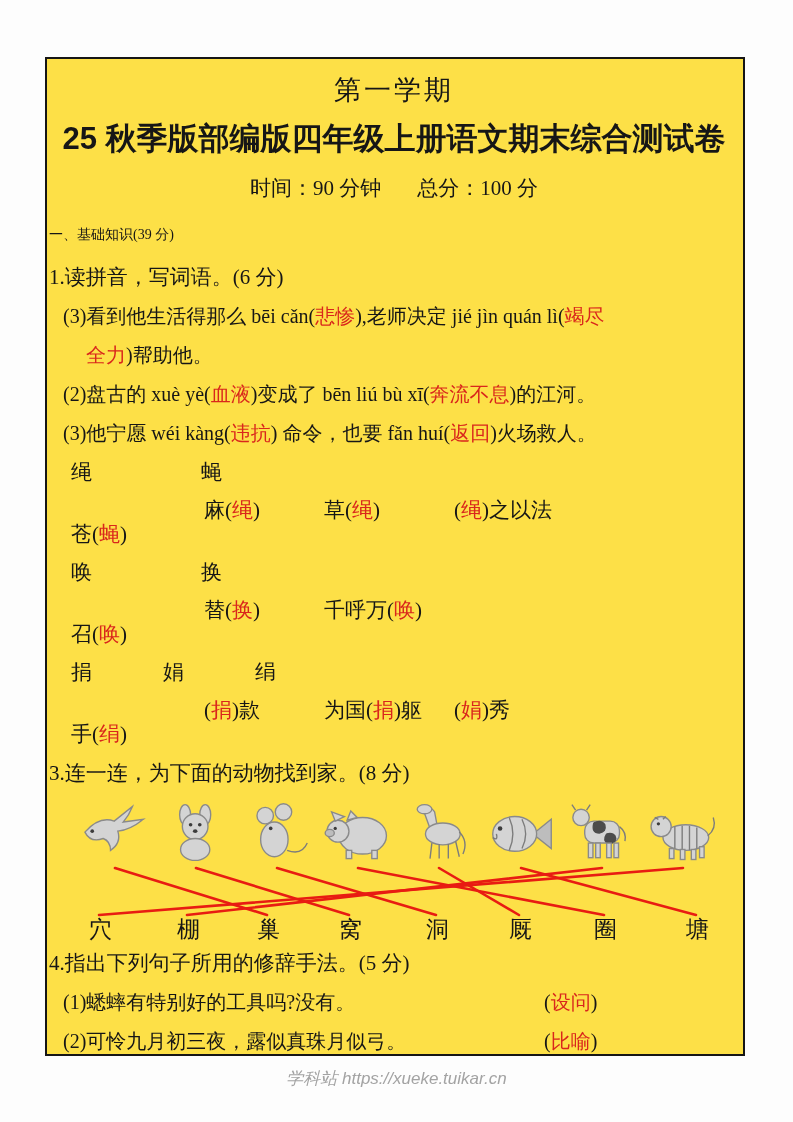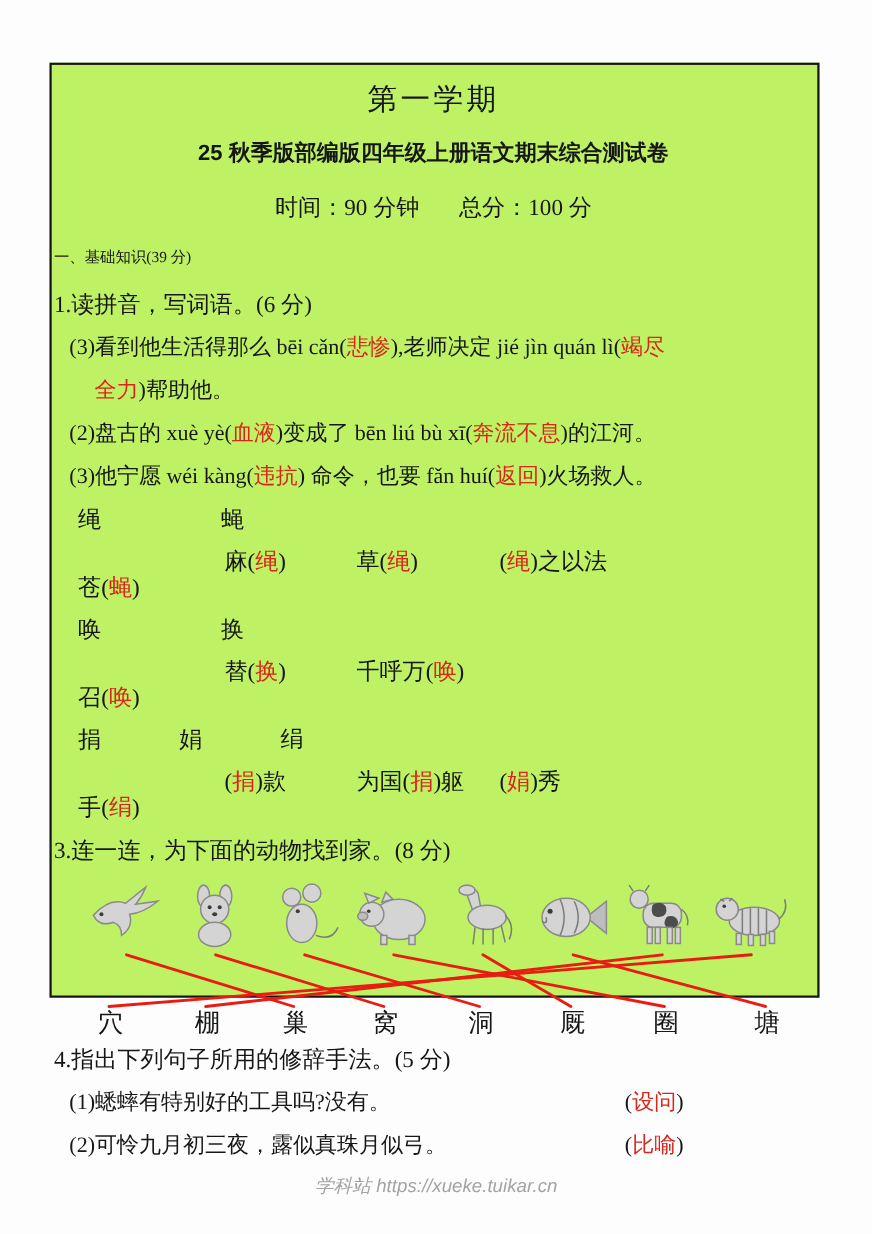--- a/index.html
+++ b/index.html
@@ -9,28 +9,28 @@
     --footer:#a3a3a3;
   }
   html,body{margin:0;padding:0;}
   body{
     width:793px;height:1122px;position:relative;
     background:#fdfdfd;color:var(--ink);
     font-family:"Liberation Serif", serif;
     overflow:hidden;
   }
   .sheet{
-    position:absolute;left:45px;top:57px;width:700px;height:850px;
+    position:absolute;left:45px;top:57px;width:700px;height:999px;
     border:2px solid #161616;box-sizing:border-box;
-    padding:8px 4px 0 2px;background:#bef264;
+    padding:8px 4px 0 2px;background:#fde047;
   }
   .semester{font-size:27px;line-height:46px;text-align:center;letter-spacing:3px;}
   .main-title{
     font-family:"Liberation Sans", sans-serif;font-weight:700;
-    font-size:20px;line-height:52px;text-align:center;white-space:nowrap;
+    font-size:31px;line-height:52px;text-align:center;white-space:nowrap;
   }
   .meta{font-size:21px;line-height:46px;text-align:center;}
   .meta .gap{display:inline-block;width:36px;}
   .h1{font-size:14px;line-height:44px;margin-top:2px;}
   .qtitle{font-size:21px;line-height:40px;}
   .qline{font-size:20px;line-height:39px;white-space:nowrap;padding-left:14px;}
   .qline.indent2{padding-left:37px;}
   .red{color:var(--red);}
   
   .wrow{display:flex;font-size:21px;line-height:38px;padding-left:22px;white-space:nowrap;}
@@ -48,21 +48,21 @@
   .animal svg *{fill:#d4d4d4;stroke:#8a8a8a;stroke-width:1.5;}
   .animal svg .dot{fill:#3c3c3c;stroke:none;}
   .animal svg .mid{fill:#bdbdbd;}
   .animal svg .dark{fill:#4c4c4c;stroke:#4c4c4c;}
   .animal svg .ln{fill:none;stroke:#7c7c7c;}
   .links{position:relative;height:78px;}
   .links svg{position:absolute;left:0;top:0;}
   .home{position:absolute;bottom:0;font-size:23px;line-height:26px;}
   
   .q4item{position:relative;}
-  .q4item .ans{position:absolute;left:495px;top:0;margin-left:24px;}
+  .q4item .ans{position:absolute;left:495px;top:0;}
   .footer{
     position:absolute;left:0;right:0;top:1068px;text-align:center;
     color:var(--footer);font-family:"Liberation Sans", sans-serif;
     font-size:17px;line-height:22px;font-style:italic;
   }
 </style>
 </head>
 <body>
 
 <div class="sheet">

